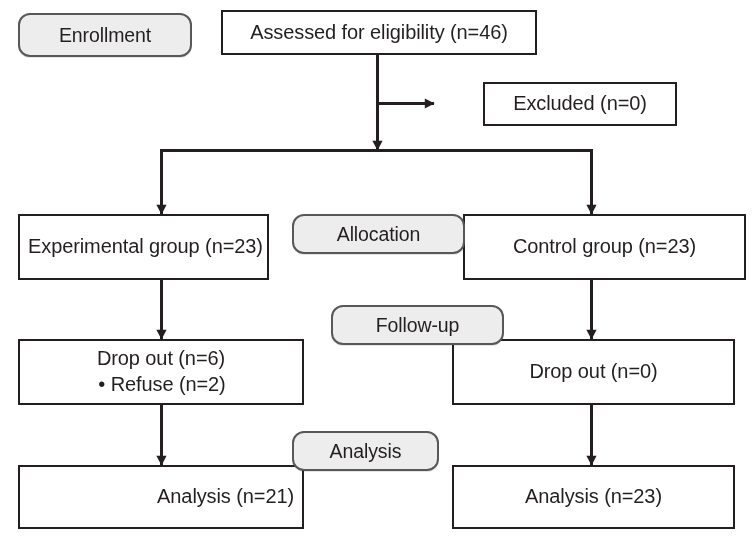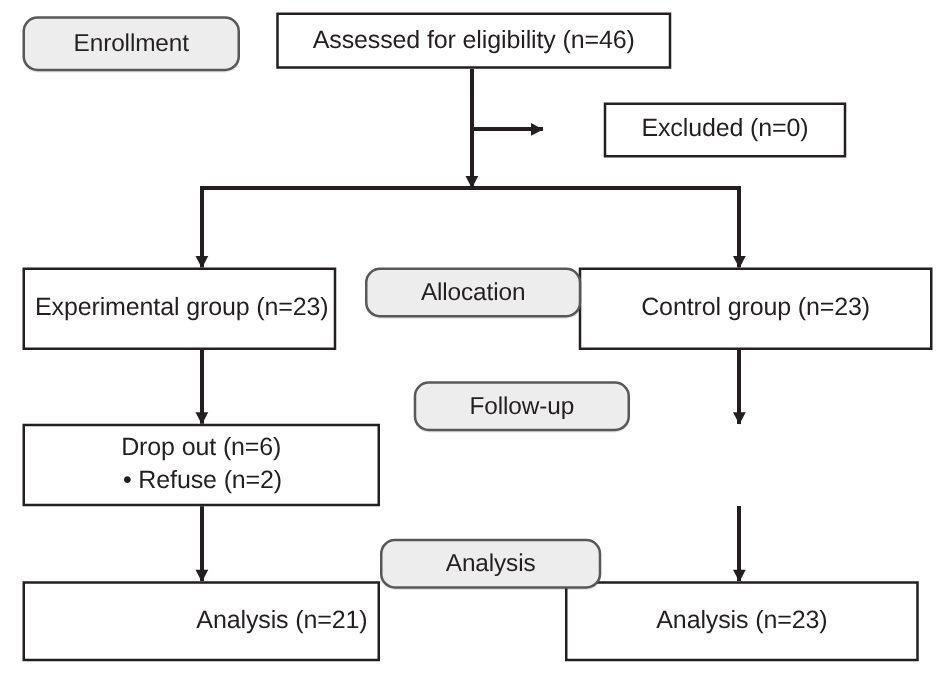--- a/index.html
+++ b/index.html
@@ -134,34 +134,39 @@
     <span>Allocation</span>
   </div>
 
   <div class="node box" style="left:18px; top:339px; width:286px; height:66px;">
     <span class="box-lines">
       <span class="box-line">Drop out (n=6)</span>
       <span class="box-line bullet-line">• Refuse (n=2)</span>
     </span>
   </div>
 
+  <div class="node box" style="left:452px; top:339px; width:283px; height:66px;">
+    <span class="box-lines">
+      <span class="box-line">Drop out (n=0)</span>
+    </span>
+  </div>
 
   <div class="node stage-badge" style="left:292px; top:305px; width:173px; height:40px;margin-left:39px;">
     <span>Follow-up</span>
   </div>
 
   <div class="node box" style="left:18px; top:465px; width:286px; height:64px;text-align:right;">
     <span class="box-lines">
       <span class="box-line">Analysis (n=21)</span>
     </span>
   </div>
 
   <div class="node box" style="left:452px; top:465px; width:283px; height:64px;align-items:center;">
     <span class="box-lines">
       <span class="box-line">Analysis (n=23)</span>
     </span>
   </div>
 
-  <div class="node stage-badge" style="left:304px; top:431px; width:177px; height:40px;">
+  <div class="node stage-badge" style="left:292px; top:431px; width:147px; height:40px;">
     <span>Analysis</span>
   </div>
 
 </div>
 
 </body></html>

